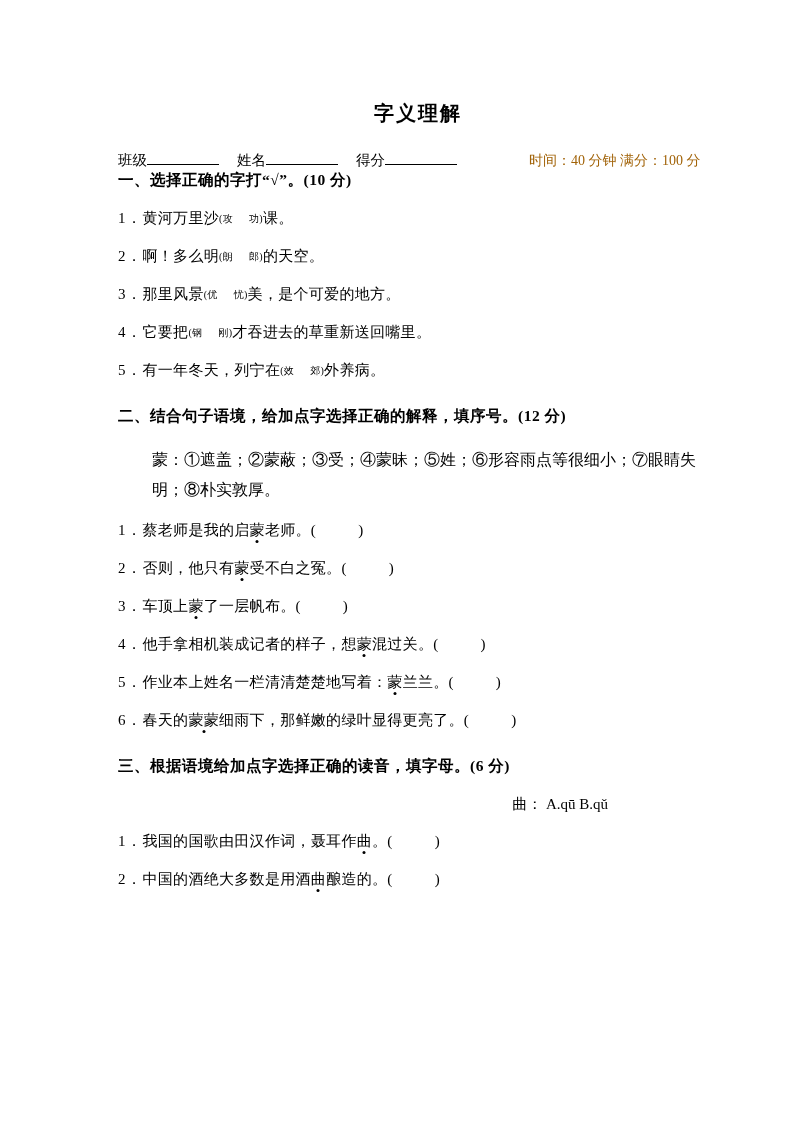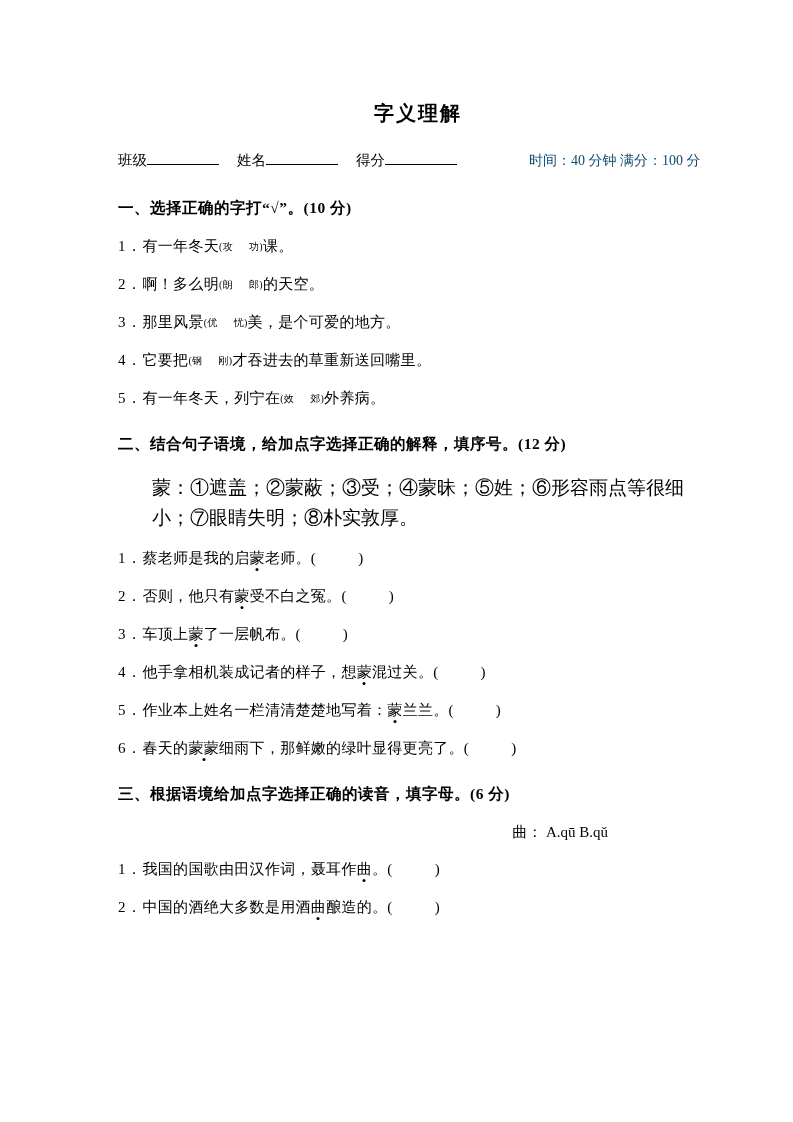--- a/index.html
+++ b/index.html
@@ -27,34 +27,33 @@
     font-size: 20px;
     font-weight: bold;
     letter-spacing: 2px;
     margin: 0 0 24px 0;
     padding-left: 20px;
   }
   .info-row {
     display: flex;
     align-items: baseline;
     font-size: 14.5px;
-    margin-bottom: 28px;
     white-space: nowrap;
   }
   .info-item {
     margin-right: 18px;
   }
   .blank-line {
     display: inline-block;
     border-bottom: 1px solid #000;
     width: 72px;
     height: 0.9em;
   }
   .info-meta {
-    color: #0c4a6e;
+    color: #a16207;
     font-size: 14px;
     margin-left: 22px;
     padding-left: 32px;
   }
   .section-head {
     font-size: 15.5px;
     font-weight: bold;
     margin: 0 0 18px 0;
     letter-spacing: 0.5px;
   }
@@ -68,21 +67,21 @@
   }
   .choice {
     font-size: 10px;
     vertical-align: 1px;
   }
   .choice .gap {
     display: inline-block;
     width: 16px;
   }
   .note-block {
-    font-size: 19px;
+    font-size: 16px;
     line-height: 30px;
     margin: 0 0 16px 0;
     padding-left: 34px;
   }
   .centered-line {
     font-size: 15px;
     text-align: right;
     margin: 0 0 18px 0;
     padding-right: 90px;
   }
@@ -122,21 +121,21 @@
     <span class="info-item"><span>班级</span><span class="blank-line"></span></span>
     <span class="info-item"><span>姓名</span><span class="blank-line"></span></span>
     <span class="info-item"><span>得分</span><span class="blank-line"></span></span>
     <span class="info-meta">时间：40 分钟 满分：100 分</span>
   </div>
 
   <div class="section">
     <p class="section-head">一、选择正确的字打“√”。(10 分)</p>
 
     <p class="q-line">
-      <span class="q-num">1．</span><span>有一年冬天</span><span class="choice">(<span>攻</span><span class="gap"></span><span>功</span>)</span><span>课。</span>
+      <span class="q-num">1．</span><span>黄河万里沙</span><span class="choice">(<span>攻</span><span class="gap"></span><span>功</span>)</span><span>课。</span>
     </p>
 
     <p class="q-line">
       <span class="q-num">2．</span><span>啊！多么明</span><span class="choice">(<span>朗</span><span class="gap"></span><span>郎</span>)</span><span>的天空。</span>
     </p>
 
     <p class="q-line">
       <span class="q-num">3．</span><span>那里风景</span><span class="choice">(<span>优</span><span class="gap"></span><span>忧</span>)</span><span>美，是个可爱的地方。</span>
     </p>
 

